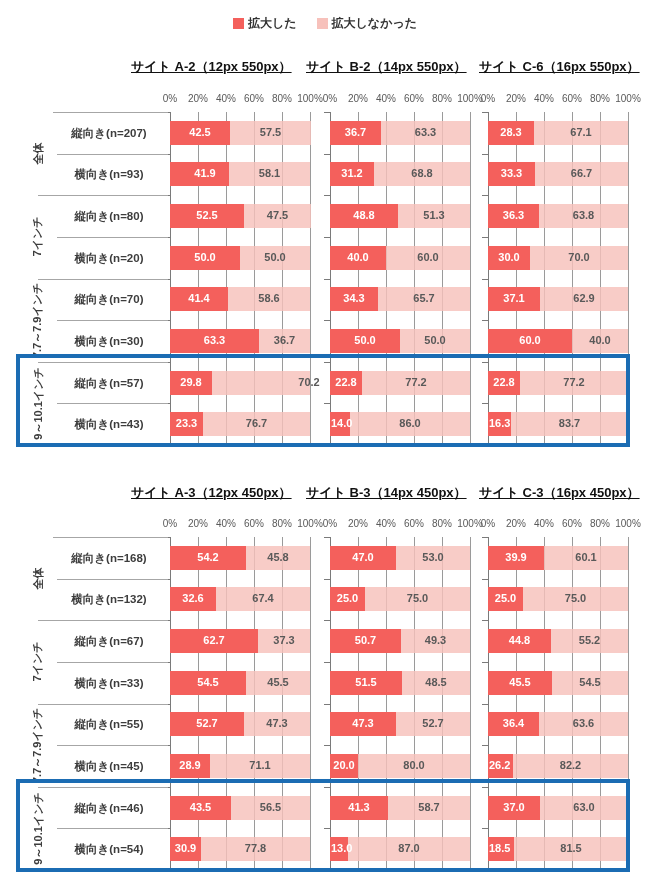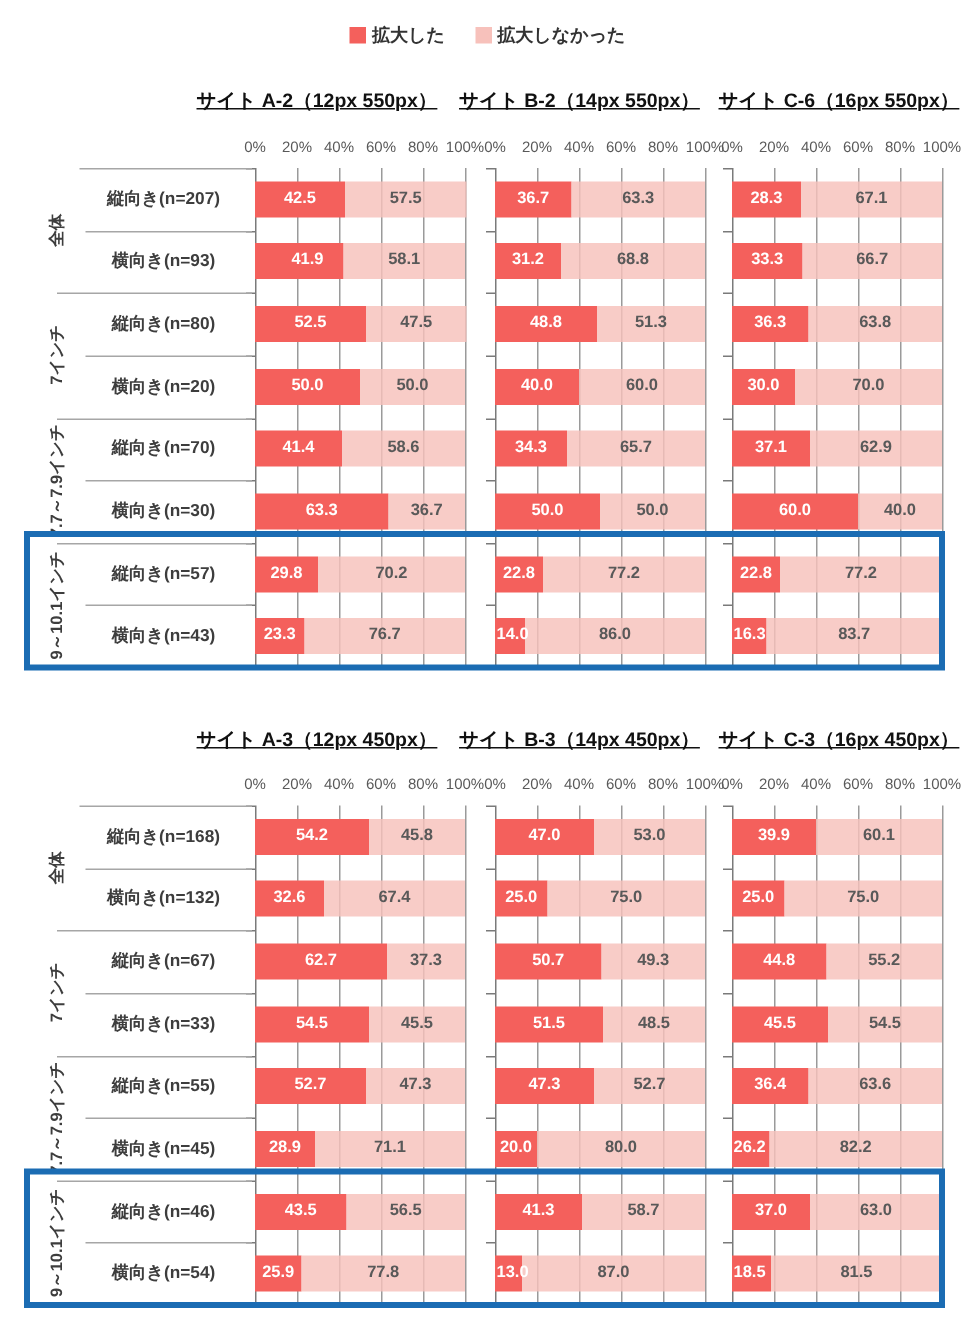--- a/index.html
+++ b/index.html
@@ -87,21 +87,21 @@
     <div class="seg" style="left: 228px; top: 287px; width: 82px; height: 24px; background: rgb(247, 193, 187); opacity: 0.82;"></div>
     <div class="vlab" style="top: 292px; color: rgb(255, 255, 255); left: 170px; width: 58px;">41.4</div>
     <div class="vlab" style="left: 228px; top: 292px; width: 82px; color: rgb(89, 89, 89);">58.6</div>
     <div class="seg" style="left: 170px; top: 329px; width: 89px; height: 24px; background: rgb(244, 96, 92);"></div>
     <div class="seg" style="left: 259px; top: 329px; width: 51px; height: 24px; background: rgb(247, 193, 187); opacity: 0.82;"></div>
     <div class="vlab" style="top: 334px; color: rgb(255, 255, 255); left: 170px; width: 89px;">63.3</div>
     <div class="vlab" style="left: 259px; top: 334px; width: 51px; color: rgb(89, 89, 89);">36.7</div>
     <div class="seg" style="left: 170px; top: 371px; width: 42px; height: 24px; background: rgb(244, 96, 92);"></div>
     <div class="seg" style="left: 212px; top: 371px; width: 98px; height: 24px; background: rgb(247, 193, 187); opacity: 0.82;"></div>
     <div class="vlab" style="top: 376px; color: rgb(255, 255, 255); left: 170px; width: 42px;">29.8</div>
-    <div class="vlab" style="left: 212px; top: 376px; width: 98px; color: rgb(89, 89, 89);">70.2</div>
+    <div class="vlab" style="left: 212px; top: 376px; width: 98px; color: rgb(89, 89, 89); padding-left: 48px;">70.2</div>
     <div class="seg" style="left: 170px; top: 412px; width: 33px; height: 24px; background: rgb(244, 96, 92);"></div>
     <div class="seg" style="left: 203px; top: 412px; width: 107px; height: 24px; background: rgb(247, 193, 187); opacity: 0.82;"></div>
     <div class="vlab" style="top: 417px; color: rgb(255, 255, 255); left: 170px; width: 33px;">23.3</div>
     <div class="vlab" style="left: 203px; top: 417px; width: 107px; color: rgb(89, 89, 89);">76.7</div>
     <div class="axl" style="left: 330px; top: 93px;">0%</div>
     <div class="axl" style="left: 358px; top: 93px;">20%</div>
     <div class="axl" style="left: 386px; top: 93px;">40%</div>
     <div class="axl" style="left: 414px; top: 93px;">60%</div>
     <div class="axl" style="left: 442px; top: 93px;">80%</div>
     <div class="axl" style="left: 470px; top: 93px;">100%</div>
@@ -279,21 +279,21 @@
     <div class="seg" style="left: 170px; top: 754px; width: 40px; height: 24px; background: rgb(244, 96, 92);"></div>
     <div class="seg" style="left: 210px; top: 754px; width: 100px; height: 24px; background: rgb(247, 193, 187); opacity: 0.82;"></div>
     <div class="vlab" style="top: 759px; color: rgb(255, 255, 255); left: 170px; width: 40px;">28.9</div>
     <div class="vlab" style="left: 210px; top: 759px; width: 100px; color: rgb(89, 89, 89);">71.1</div>
     <div class="seg" style="left: 170px; top: 796px; width: 61px; height: 24px; background: rgb(244, 96, 92);"></div>
     <div class="seg" style="left: 231px; top: 796px; width: 79px; height: 24px; background: rgb(247, 193, 187); opacity: 0.82;"></div>
     <div class="vlab" style="top: 801px; color: rgb(255, 255, 255); left: 170px; width: 61px;">43.5</div>
     <div class="vlab" style="left: 231px; top: 801px; width: 79px; color: rgb(89, 89, 89);">56.5</div>
     <div class="seg" style="left: 170px; top: 837px; width: 31px; height: 24px; background: rgb(244, 96, 92);"></div>
     <div class="seg" style="left: 201px; top: 837px; width: 109px; height: 24px; background: rgb(247, 193, 187); opacity: 0.82;"></div>
-    <div class="vlab" style="top: 842px; color: rgb(255, 255, 255); left: 170px; width: 31px;">25.9</div>
+    <div class="vlab" style="top: 842px; color: rgb(255, 255, 255); left: 170px; width: 31px;">30.9</div>
     <div class="vlab" style="left: 201px; top: 842px; width: 109px; color: rgb(89, 89, 89);">77.8</div>
     <div class="axl" style="left: 330px; top: 518px;">0%</div>
     <div class="axl" style="left: 358px; top: 518px;">20%</div>
     <div class="axl" style="left: 386px; top: 518px;">40%</div>
     <div class="axl" style="left: 414px; top: 518px;">60%</div>
     <div class="axl" style="left: 442px; top: 518px;">80%</div>
     <div class="axl" style="left: 470px; top: 518px;">100%</div>
     <div class="gl" style="left: 330px; top: 537px; height: 333px; background: rgb(122, 122, 122);"></div>
     <div class="gl" style="left: 358px; top: 537px; height: 333px; background: rgb(154, 154, 154);"></div>
     <div class="gl" style="left: 386px; top: 537px; height: 333px; background: rgb(154, 154, 154);"></div>

